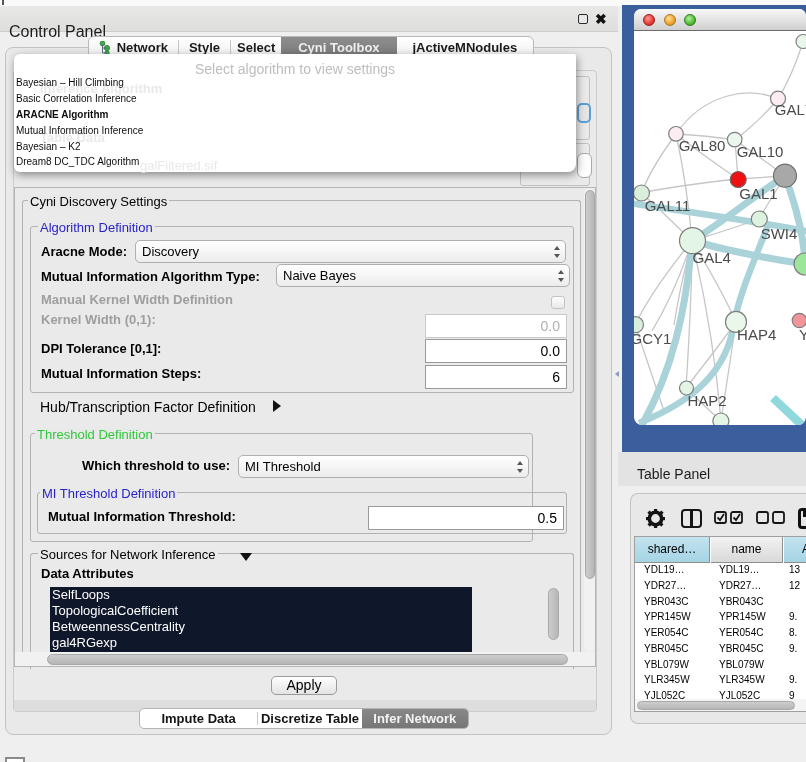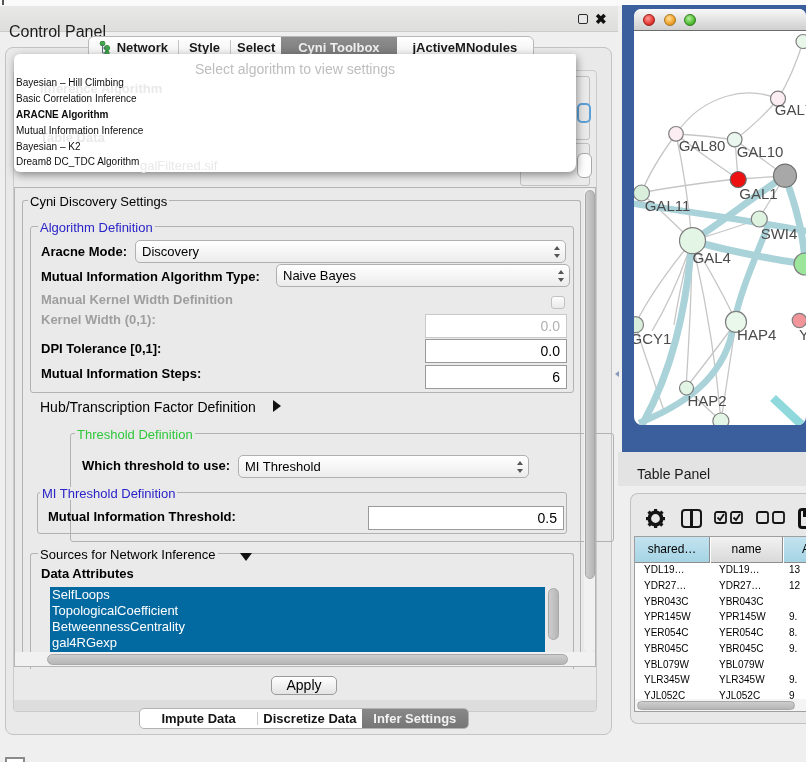--- a/index.html
+++ b/index.html
@@ -44,21 +44,21 @@
 .arr .dn { bottom:1px; border-top:4.5px solid #555; }
 .field { position:absolute; height:24px; background:#ffffff; font-size:14px; text-align:right; padding-right:6px; line-height:22px; }
 .fen { border:1.5px solid #9a9a9a; color:#000; }
 .fdis { border:1px solid #c9c9c9; color:#b0b0b0; }
 
 .sb-track { position:absolute; background:#f2f2f2; border:1px solid #d6d6d6; }
 .sb-thumb { position:absolute; border-radius:6px; border:1px solid #a8a8a8; }
 .sb-v { background:linear-gradient(90deg,#cdcdcd,#b6b6b6); }
 .sb-h { background:linear-gradient(#cdcdcd,#b6b6b6); }
 
-#datalist { left:50px; top:587px; width:495px; height:65px; background:#0369a1; }
+#datalist { left:50px; top:587px; width:422px; height:65px; background:#0f172a; }
 #datalist div { font-size:13px; color:#ffffff; padding-left:2px; height:16px; line-height:16px; }
 
 #applybtn { left:271px; top:676px; width:66px; height:19px; border:1px solid #9a9a9a; border-radius:5px; background:linear-gradient(#ffffff,#e3e3e3); text-align:center; font-size:14px; line-height:17px; color:#000; }
 
 #btabs { left:139px; top:708px; width:330px; height:21px; background:#ffffff; border:1px solid #b3b3b3; border-radius:5px; display:flex; overflow:hidden; }
 .btab { height:100%; display:flex; align-items:center; justify-content:center; font-size:13px; font-weight:bold; color:#151515; }
 #btab-sel { background:linear-gradient(#888888,#767676); color:#f2f2f2; }
 .btsep { width:1px; height:13px; background:#c9c9c9; align-self:center; }
 
 #desktop { left:622px; top:5px; width:184px; height:447px; background:#3b5e9c; }
@@ -129,21 +129,21 @@
 <div class="abs" style="left:551px;top:296px;width:14px;height:13px;border:1px solid #c2c2c2;border-radius:3px;background:linear-gradient(#fdfdfd,#e9e9e9);"></div>
 <div class="lbl dis" style="left:41px;top:312px;">Kernel Width (0,1):</div>
 <div class="field fdis" style="left:425px;top:314px;width:142px;">0.0</div>
 <div class="lbl" style="left:41px;top:341px;text-align:center;">DPI Tolerance [0,1]:</div>
 <div class="field fen" style="left:425px;top:339px;width:142px;">0.0</div>
 <div class="lbl" style="left:41px;top:366px;">Mutual Information Steps:</div>
 <div class="field fen" style="left:425px;top:365px;width:142px;">6</div>
 <div class="plain" style="left:40px;top:398.5px;font-size:14px;">Hub/Transcription Factor Definition</div>
 <div class="abs" style="left:273px;top:400px;width:0;height:0;border-top:6px solid transparent;border-bottom:6px solid transparent;border-left:8px solid #111;"></div>
 
-<div class="grp" style="left:30px;top:433px;width:544px;height:109px;margin-left:40px;">
+<div class="grp" style="left:30px;top:433px;width:503px;height:109px;">
     <span class="gt" style="color:#2ec83a;left:4px;">Threshold Definition</span>
   </div>
 <div class="lbl" style="left:82px;top:458px;">Which threshold to use:</div>
 
 <div class="combo" id="cb3" style="left:238px;top:455px;width:291px;">MI Threshold<span class="arr">
       <i class="up"></i>
       <i class="dn"></i>
     </span></div>
 <div class="grp" style="left:37px;top:492px;width:530px;height:42px;">
     <span class="gt" style="color:#2a23c8;left:2px;">MI Threshold Definition</span>
@@ -166,22 +166,22 @@
 
 <div class="sb-track" style="left:584px;top:188px;width:11px;height:464px;border-radius:6px;border:none;background:#f1f1f1;"></div>
 <div class="sb-thumb sb-v" style="left:584.5px;top:190px;width:10px;height:389px;"></div>
 <div class="sb-track" style="left:15px;top:652px;width:580px;height:14px;border-radius:0;border:none;background:#f1f1f1;"></div>
 <div class="sb-thumb sb-h" style="left:47px;top:653.5px;width:521px;height:11px;"></div>
 
 <div class="abs" id="applybtn">Apply</div>
 <div class="abs" id="btabs">
   <div class="btab" style="width:118px;">Impute Data</div>
   <div class="btsep"></div>
-  <div class="btab" style="width:104px;">Discretize Data</div>
-  <div class="btab" id="btab-sel" style="width:107px;">Infer Settings</div>
+  <div class="btab" style="width:104px;">Discretize Table</div>
+  <div class="btab" id="btab-sel" style="width:107px;">Infer Network</div>
 </div>
 <div class="abs" style="left:5px;top:757px;width:20px;height:5px;border:2px solid #8a8a8a;background:#fff;border-bottom:none;"></div>
 
 <div class="abs" id="dropdown">
   <span class="ghost" style="left:26px;top:27px;">Inference Algorithm</span>
   <span class="ghost" style="left:26px;top:76px;">Table Data</span>
   <span class="ghost" style="left:126px;top:104px;font-weight:normal;">galFiltered.sif</span>
   <div id="dd-hint">Select algorithm to view settings</div>
   <div class="dd-item" style="top:23px;">Bayesian – Hill Climbing</div>
   <div class="dd-item" style="top:39px;">Basic Correlation Inference</div>

